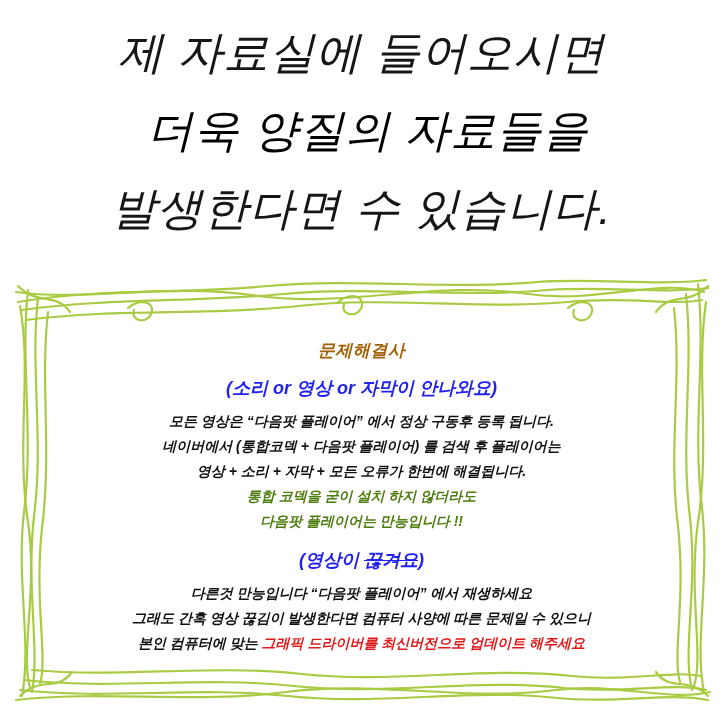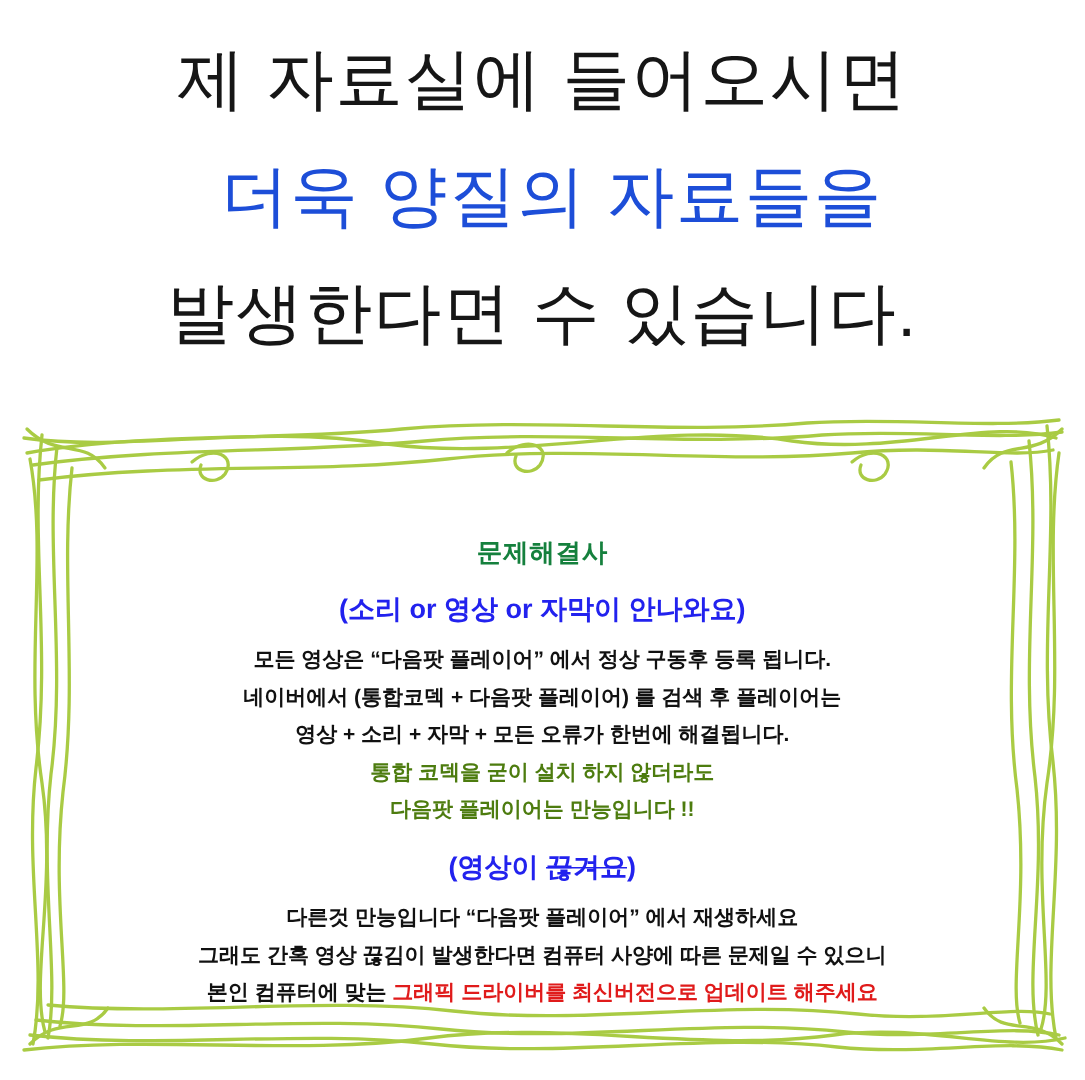--- a/index.html
+++ b/index.html
@@ -11,40 +11,41 @@
     height: 720px;
     background: #ffffff;
     font-family: "Liberation Sans", sans-serif;
     overflow: hidden;
   }
   .page {
     position: relative;
     width: 723px;
     height: 598px;
     background: #ffffff;
+    font-style: italic;
   }
 
   
   .headline {
     position: absolute;
     top: 14px;
     left: 0;
     width: 723px;
     text-align: center;
   }
   .headline-line {
     font-family: "Liberation Sans", sans-serif;
     font-size: 45px;
     line-height: 78px;
     letter-spacing: 1px;
     font-weight: 400;
     white-space: nowrap;
   }
   .headline-line.l1 { color: #161616; }
-  .headline-line.l2 { color: #1d4ed8; padding-left: 13px; }
+  .headline-line.l2 { color: #000000; padding-left: 13px; }
   .headline-line.l3 { color: #161616; }
 
   
   .frame {
     position: absolute;
     top: 272px;
     left: 8px;
     width: 707px;
     height: 436px;
   }
@@ -57,24 +58,24 @@
   
   .note {
     position: absolute;
     top: 272px;
     left: 8px;
     width: 707px;
     height: 436px;
     text-align: center;
   }
   .note-title {
-    margin-top: 85px;
+    margin-top: 67px;
     font-size: 17px;
     font-weight: bold;
-    color: #15803d;
+    color: #a16207;
     letter-spacing: 0.5px;
   }
   .sec {
     margin-top: 14px;
   }
   .sec-head {
     font-size: 18px;
     font-weight: bold;
     color: #2222ee;
     margin-bottom: 9px;

